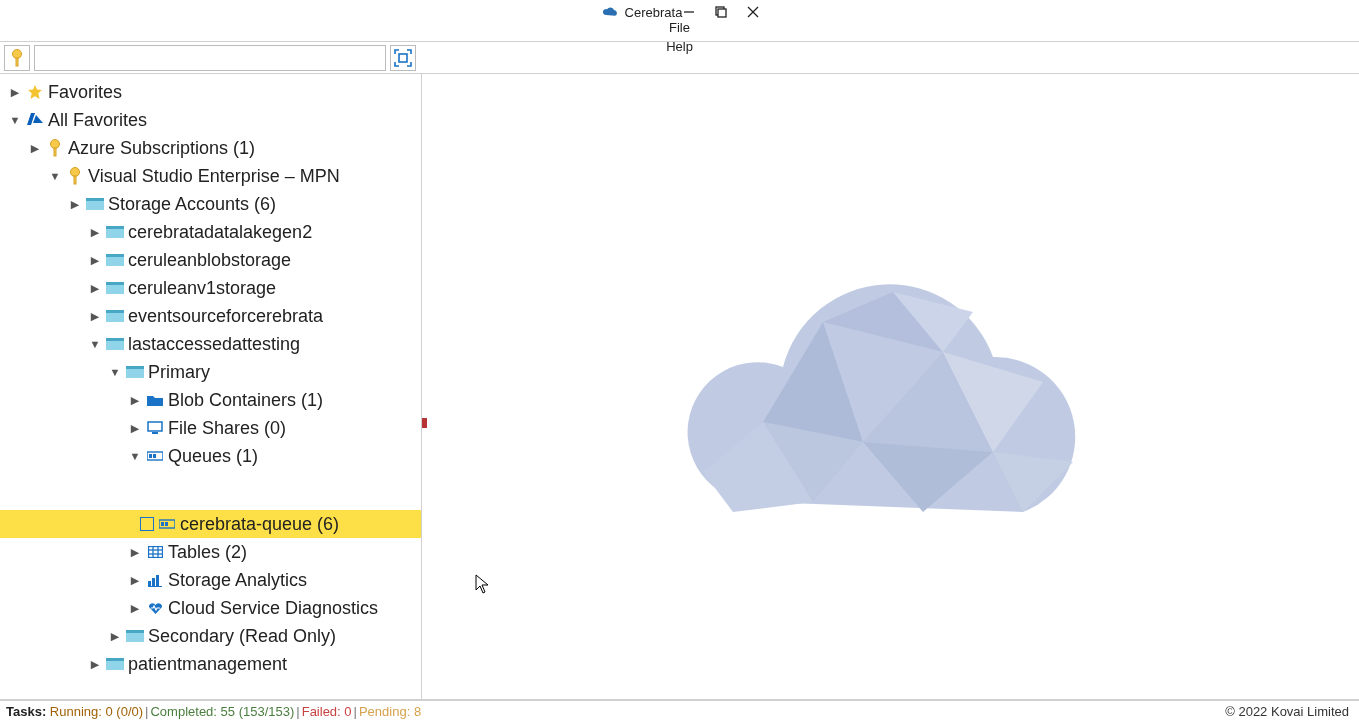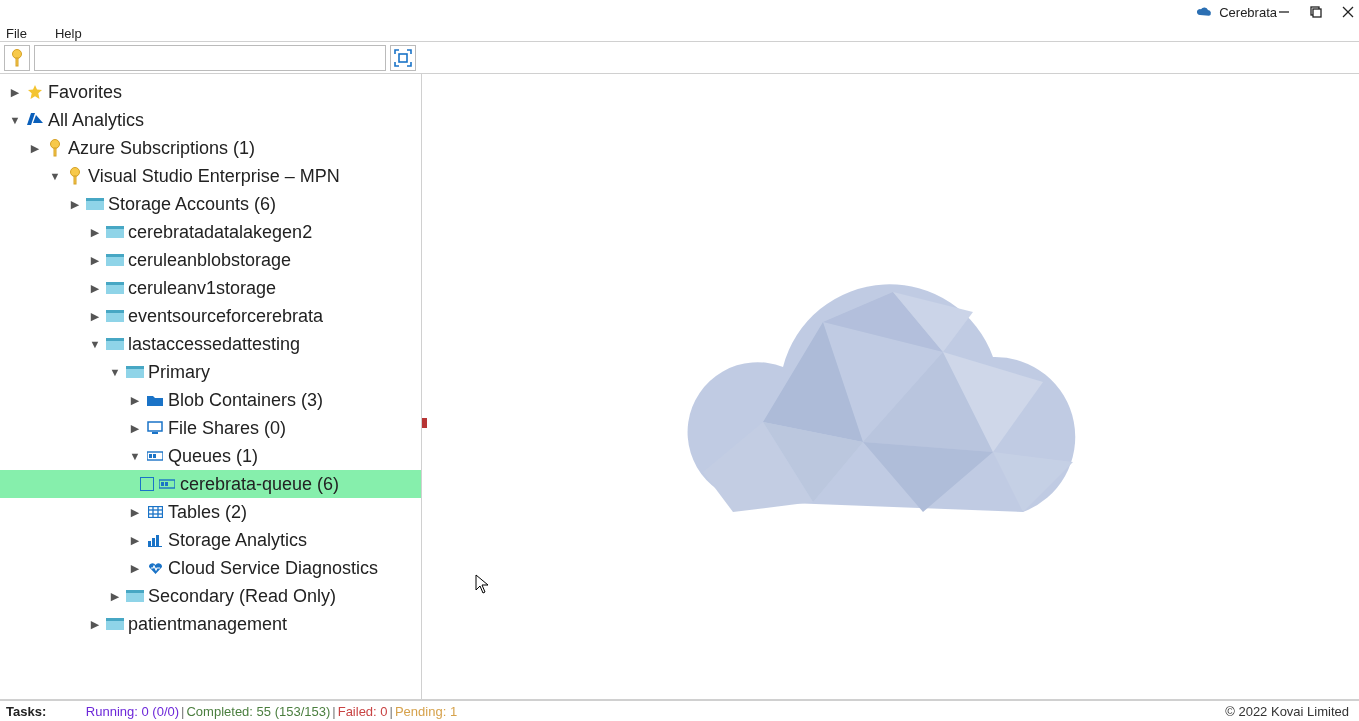--- a/index.html
+++ b/index.html
@@ -11,33 +11,34 @@
     width: 1359px;
     height: 721px;
     display: flex;
     flex-direction: column;
     overflow: hidden;
   }
   .titlebar {
     height: 20px;
     display: flex;
     align-items: center;
-    justify-content: flex-end;
+    justify-content: center;
     padding: 4px 4px 0 6px;
   }
   .titlebar-left { display: flex; align-items: center; gap: 6px; }
   .titlebar-right { display: flex; align-items: center; gap: 18px; }
   .win-btn { width: 14px; height: 14px; display: flex; align-items: center; justify-content: center; cursor: default; }
   .menubar {
     height: 22px;
     display: flex;
-    align-items: flex-end;
+    align-items: center;
     padding: 0 6px;
-    gap: 28px;
+    gap: 4px;
     border-bottom: 1px solid #d0d0d0;
+    flex-direction: column;
   }
   .menu-item { cursor: default; font-size: 13px; }
   .toolbar {
     height: 32px;
     display: flex;
     align-items: center;
     padding: 0 4px;
     border-bottom: 1px solid #d0d0d0;
     gap: 4px;
   }
@@ -86,37 +87,37 @@
     border-top: 2px solid #d0d0d0;
     display: flex;
     align-items: center;
     justify-content: space-between;
     padding: 0 10px 0 6px;
     font-size: 13px;
   }
   .status-left { display: flex; align-items: center; gap: 0; }
   .status-left .sep { color: #777; margin: 0 2px; }
   .status-label { font-weight: 600; }
-  .running { color: #6d28d9; margin-left: 36px; }
+  .running { color: #a16207; }
   .completed { color: #4a7e3e; }
   .failed { color: #c84343; text-align: center; }
   .pending { color: #d6a24c; }
   .copyright { color: #333; margin-left: 44px; }
   
   .tree { padding: 4px 0; user-select: none; }
   .row {
     height: 28px;
     display: flex;
     align-items: center;
     gap: 4px;
     padding-right: 6px;
     white-space: nowrap;
     cursor: default;
   }
-  .row.selected { background: #86efac; }
+  .row.selected { background: #fde047; margin-top: 40px; }
   .indent { display: inline-block; }
   .arrow { width: 14px; display: inline-flex; justify-content: center; font-size: 11px; color: #555; }
   .icon { width: 18px; display: inline-flex; justify-content: center; align-items: center; }
   .label { font-size: 18px; color: #222; }
   .check { width: 14px; height: 14px; border: 1px solid #1a73c7; display: inline-block; }
 </style>
 </head>
 <body>
 
 <div class="titlebar">
@@ -186,21 +187,21 @@
       </div>
 
       <div class="row">
         <span class="indent" style="width:4px"></span>
         <span class="arrow">▼</span>
         <span class="icon">
           <svg width="16" height="14" viewBox="0 0 16 14">
               <path d="M4 0L0 12h4L8 0zM9 2l-3 8h10z" fill="#0a5fba"></path>
             </svg>
         </span>
-        <span class="label">All Analytics</span>
+        <span class="label">All Favorites</span>
       </div>
 
       <div class="row">
         <span class="indent" style="width:24px"></span>
         <span class="arrow">▶</span>
         <span class="icon">
           <svg width="14" height="18" viewBox="0 0 14 18">
               <circle cx="7" cy="5" r="4.5" fill="#f7c94b" stroke="#d6a127"></circle>
               <rect x="6" y="9" width="2" height="8" fill="#f7c94b" stroke="#d6a127"></rect>
             </svg>
@@ -301,21 +302,21 @@
       </div>
 
       <div class="row">
         <span class="indent" style="width:124px"></span>
         <span class="arrow">▶</span>
         <span class="icon">
             <svg width="16" height="12" viewBox="0 0 16 12">
               <path d="M0 2h6l2 2h8v8H0z" fill="#1a73c7"></path>
             </svg>
           </span>
-        <span class="label">Blob Containers (3)</span>
+        <span class="label">Blob Containers (1)</span>
       </div>
 
       <div class="row">
         <span class="indent" style="width:124px"></span>
         <span class="arrow">▶</span>
         <span class="icon">
             <svg width="16" height="14" viewBox="0 0 16 14">
               <rect x="1" y="1" width="14" height="9" fill="none" stroke="#1a73c7" stroke-width="1.5"></rect>
               <rect x="5" y="11" width="6" height="2" fill="#1a73c7"></rect>
             </svg>
@@ -449,16 +450,16 @@
 <div class="statusbar">
   <div class="status-left">
     <span class="status-label">Tasks:</span>
     <span>&nbsp;</span>
     <span class="running">Running: 0 (0/0)</span>
     <span class="sep">|</span>
     <span class="completed">Completed: 55 (153/153)</span>
     <span class="sep">|</span>
     <span class="failed">Failed: 0</span>
     <span class="sep">|</span>
-    <span class="pending">Pending: 1</span>
+    <span class="pending">Pending: 8</span>
   </div>
   <div class="copyright">© 2022 Kovai Limited</div>
 </div>
 
 </body></html>

